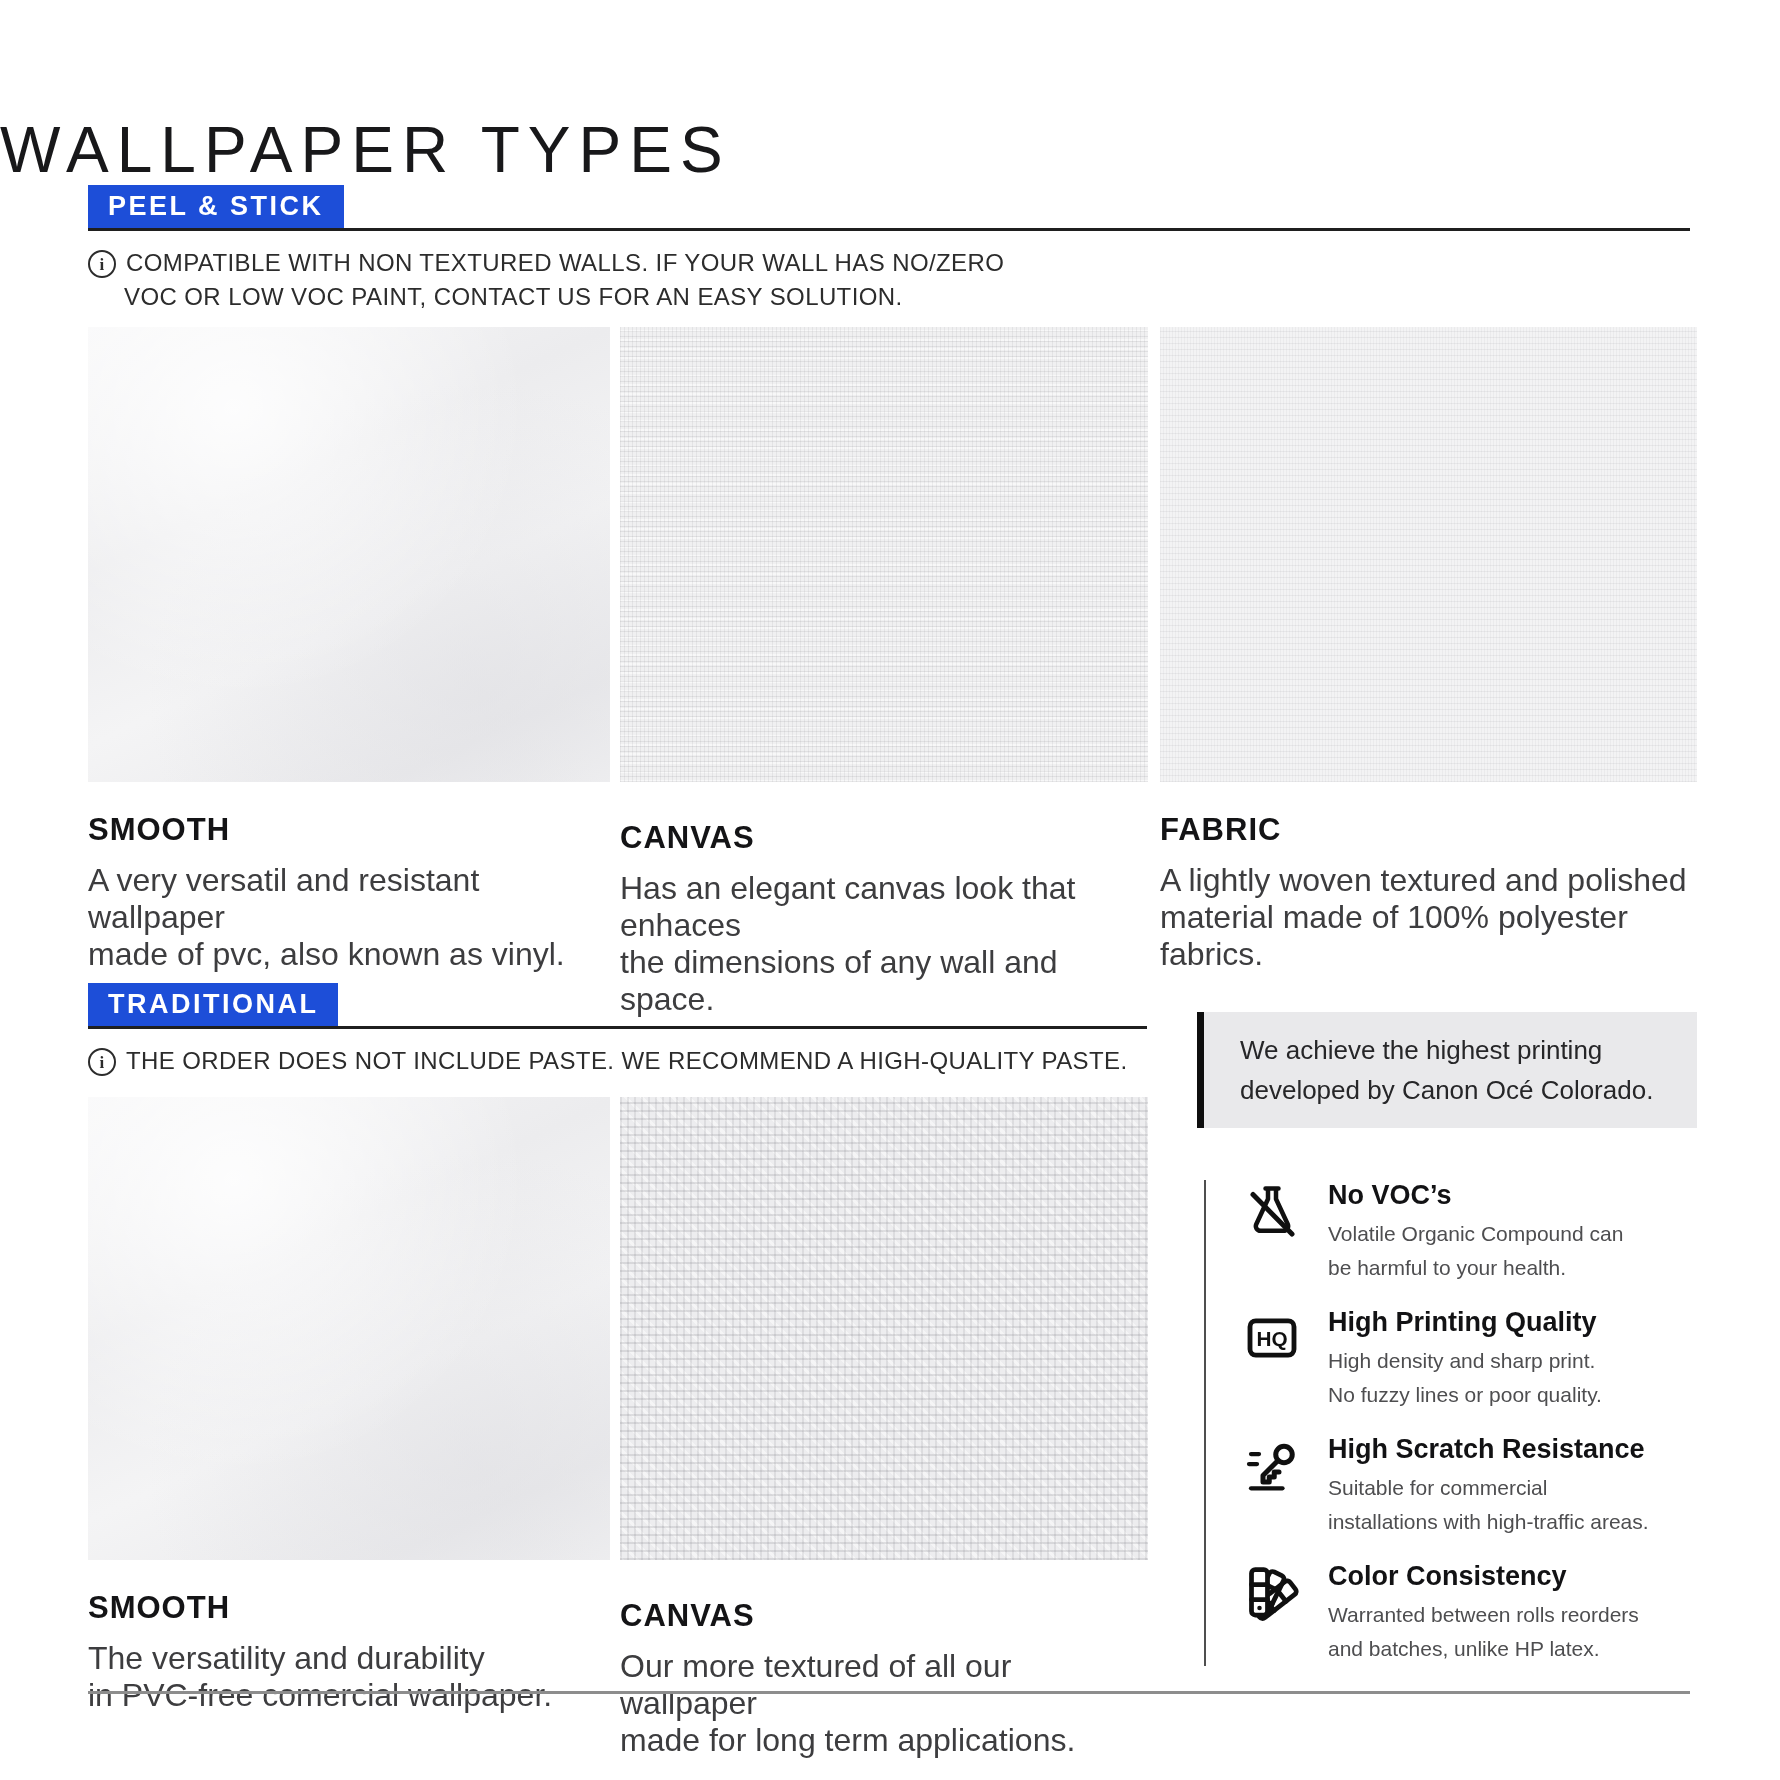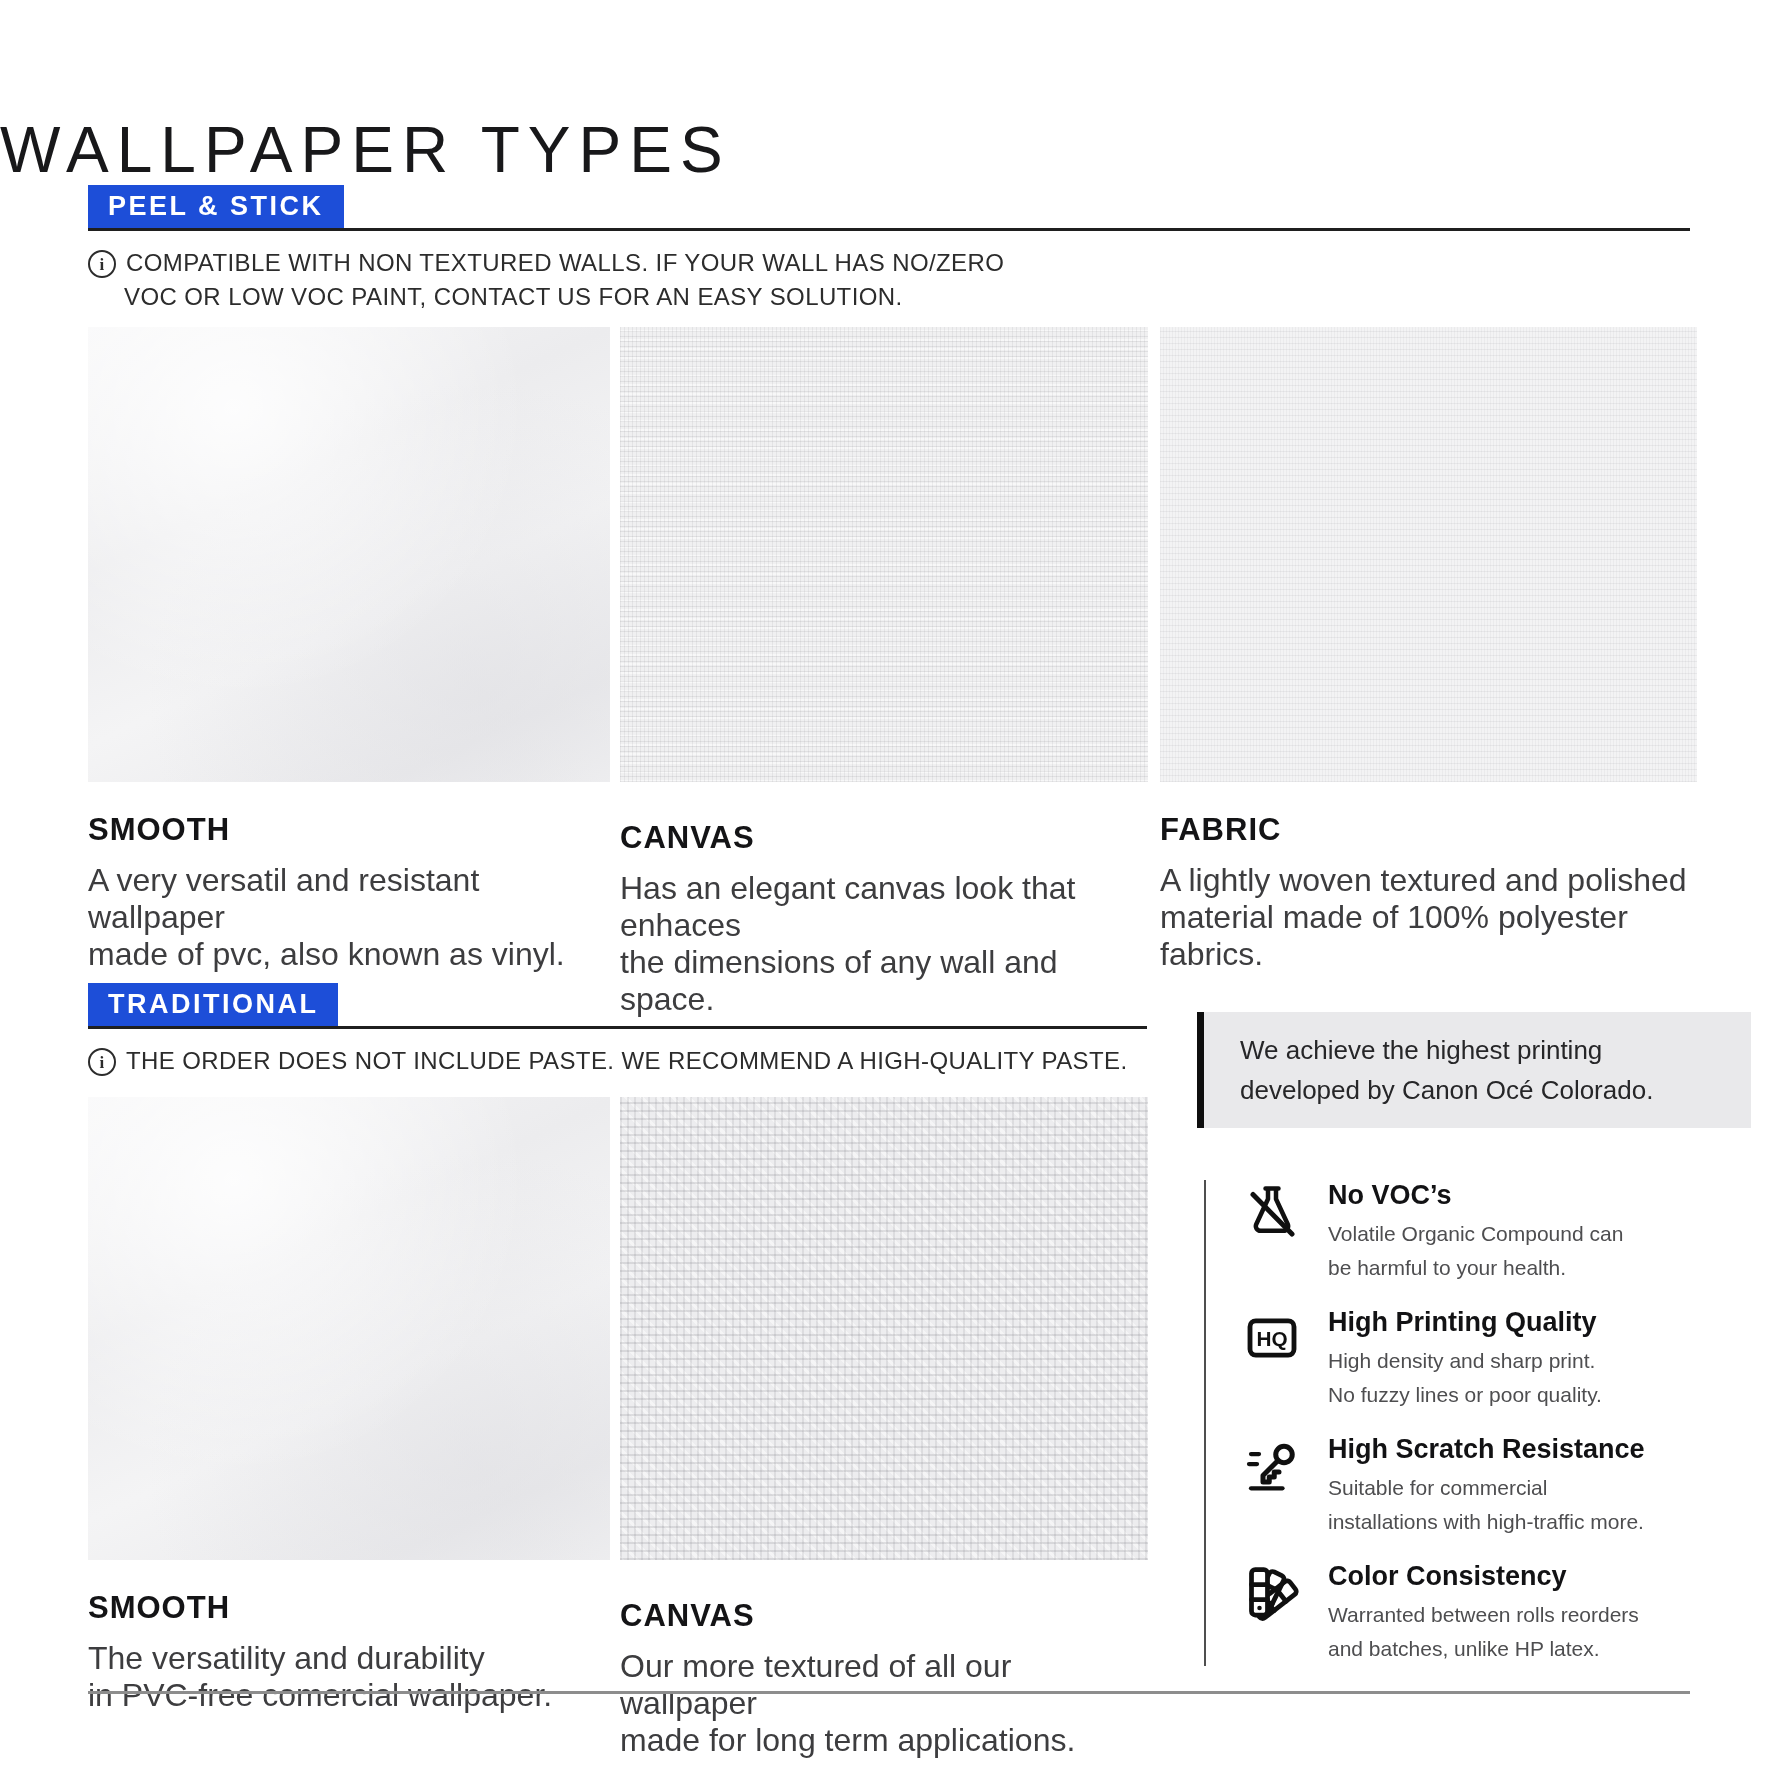--- a/index.html
+++ b/index.html
@@ -71,21 +71,21 @@
       repeating-linear-gradient(90deg, rgba(108,108,116,.13) 0 2px, transparent 2px 7px),
       repeating-linear-gradient(45deg, rgba(255,255,255,.45) 0 3px, transparent 3px 11px);
   }
   .swatch-name{
     margin:30px 0 0;font-size:31px;font-weight:700;letter-spacing:1px;color:#141416;
   }
   .col-2 .swatch-name{margin-top:38px;}
   .swatch-desc{margin:14px 0 0;font-size:32px;line-height:37px;color:#3d3d3f;}
   
   .quality-box{
-    position:absolute;left:1197px;top:1012px;width:554px;box-sizing:border-box;
+    position:absolute;left:1197px;top:1012px;width:500px;box-sizing:border-box;
     background:#e9e9eb;border-left:7px solid #0e0e0e;
     padding:18px 20px 18px 36px;font-size:26px;line-height:40px;color:#262628;
   }
   .features{
     position:absolute;left:1204px;top:1180px;width:506px;box-sizing:border-box;
     border-left:2px solid #4f4f4f;padding-left:34px;
     display:flex;flex-direction:column;gap:22px;
   }
   .feature{display:flex;align-items:flex-start;gap:24px;}
   .feature-icon{flex:none;width:64px;display:flex;justify-content:center;padding-top:2px;}
@@ -212,21 +212,21 @@
           <circle cx="16.8" cy="7.4" r="3.3"></circle>
           <path d="M14.4 9.8 8.4 15.8v2.6h2.5v-2h2v-2h1.9"></path>
           <path d="M3.6 7.2h3.2M2.8 11.2h3.2" stroke-width="1.7"></path>
           <path d="M3.6 20.9h12.6" stroke-width="1.7"></path>
         </svg>
       </span>
       <div>
         <h4 class="feature-title">High Scratch Resistance</h4>
         <p class="feature-desc">
           <span>Suitable for commercial</span><br>
-          <span>installations with high-traffic more.</span>
+          <span>installations with high-traffic areas.</span>
         </p>
       </div>
     </div>
 
     <div class="feature">
       <span class="feature-icon">
         <svg width="60" height="60" viewBox="0 0 24 24" fill="none" stroke="#101010" stroke-width="1.9" stroke-linecap="round" stroke-linejoin="round">
           <g transform="rotate(52 7 19.5)">
               <rect x="3.8" y="2.6" width="6.4" height="18.2" rx="1.5"></rect>
               <path d="M3.8 8.6h6.4M3.8 14.6h6.4"></path>

